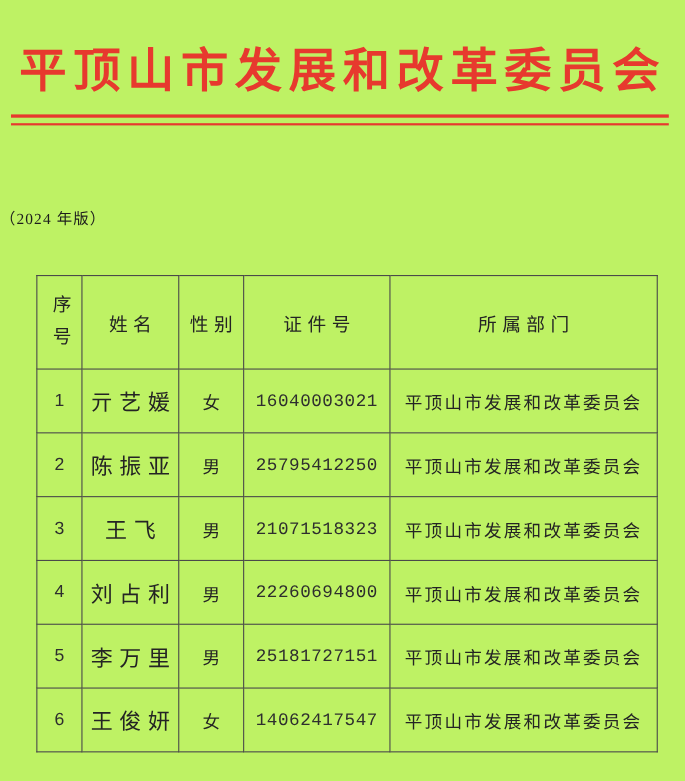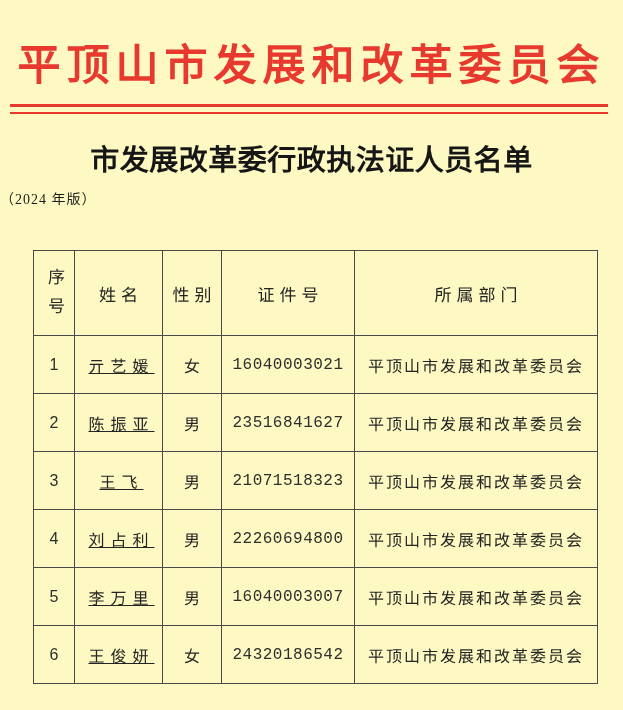--- a/index.html
+++ b/index.html
@@ -4,21 +4,21 @@
 <style>
   html, body {
     margin: 0;
     padding: 0;
     background: #ffffff;
   }
   .page {
     position: relative;
     width: 623px;
     height: 710px;
-    background: #fef9c3;
+    background: #bef264;
     overflow: hidden;
     font-family: "Liberation Serif", "DejaVu Serif", serif;
     color: #222222;
   }
   
   .org-header {
     position: absolute;
     top: 42px;
     left: 0;
     width: 100%;
@@ -97,25 +97,24 @@
     letter-spacing: 0;
     text-indent: 0;
     font-size: 17px;
   }
   td.c-index {
     font-family: "Liberation Sans", "DejaVu Sans", sans-serif;
     font-size: 16px;
     color: #2e2e2e;
   }
   td.c-name {
-    font-size: 16px;
+    font-size: 20px;
     letter-spacing: 6px;
     text-indent: 6px;
     color: #242424;
-    text-decoration: underline;
   }
   td.c-gender {
     font-size: 16px;
     color: #242424;
   }
   td.c-cert {
     font-family: Liberation Mono, monospace;
     font-size: 16px;
     letter-spacing: 0.5px;
     color: #2e2e2e;
@@ -129,21 +128,20 @@
 </head>
 <body>
 
 <div class="page">
 
   <div class="org-header">平顶山市发展和改革委员会</div>
 
   <div class="rule rule-thick"></div>
   <div class="rule rule-thin"></div>
 
-  <div class="doc-title">市发展改革委行政执法证人员名单</div>
 
   <div class="doc-edition">（2024 年版）</div>
 
   <table class="roster">
     <colgroup>
       <col style="width:41px">
       <col style="width:88px">
       <col style="width:59px">
       <col style="width:133px">
       <col style="width:243px">
@@ -164,47 +162,47 @@
         <td class="c-index">1</td>
         <td class="c-name">亓艺媛</td>
         <td class="c-gender">女</td>
         <td class="c-cert">16040003021</td>
         <td class="c-dept">平顶山市发展和改革委员会</td>
       </tr>
       <tr>
         <td class="c-index">2</td>
         <td class="c-name">陈振亚</td>
         <td class="c-gender">男</td>
-        <td class="c-cert">23516841627</td>
+        <td class="c-cert">25795412250</td>
         <td class="c-dept">平顶山市发展和改革委员会</td>
       </tr>
       <tr>
         <td class="c-index">3</td>
         <td class="c-name">王飞</td>
         <td class="c-gender">男</td>
         <td class="c-cert">21071518323</td>
         <td class="c-dept">平顶山市发展和改革委员会</td>
       </tr>
       <tr>
         <td class="c-index">4</td>
         <td class="c-name">刘占利</td>
         <td class="c-gender">男</td>
         <td class="c-cert">22260694800</td>
         <td class="c-dept">平顶山市发展和改革委员会</td>
       </tr>
       <tr>
         <td class="c-index">5</td>
         <td class="c-name">李万里</td>
         <td class="c-gender">男</td>
-        <td class="c-cert">16040003007</td>
+        <td class="c-cert">25181727151</td>
         <td class="c-dept">平顶山市发展和改革委员会</td>
       </tr>
       <tr>
         <td class="c-index">6</td>
         <td class="c-name">王俊妍</td>
         <td class="c-gender">女</td>
-        <td class="c-cert">24320186542</td>
+        <td class="c-cert">14062417547</td>
         <td class="c-dept">平顶山市发展和改革委员会</td>
       </tr>
     </tbody>
   </table>
 
 </div>
 
 </body></html>

